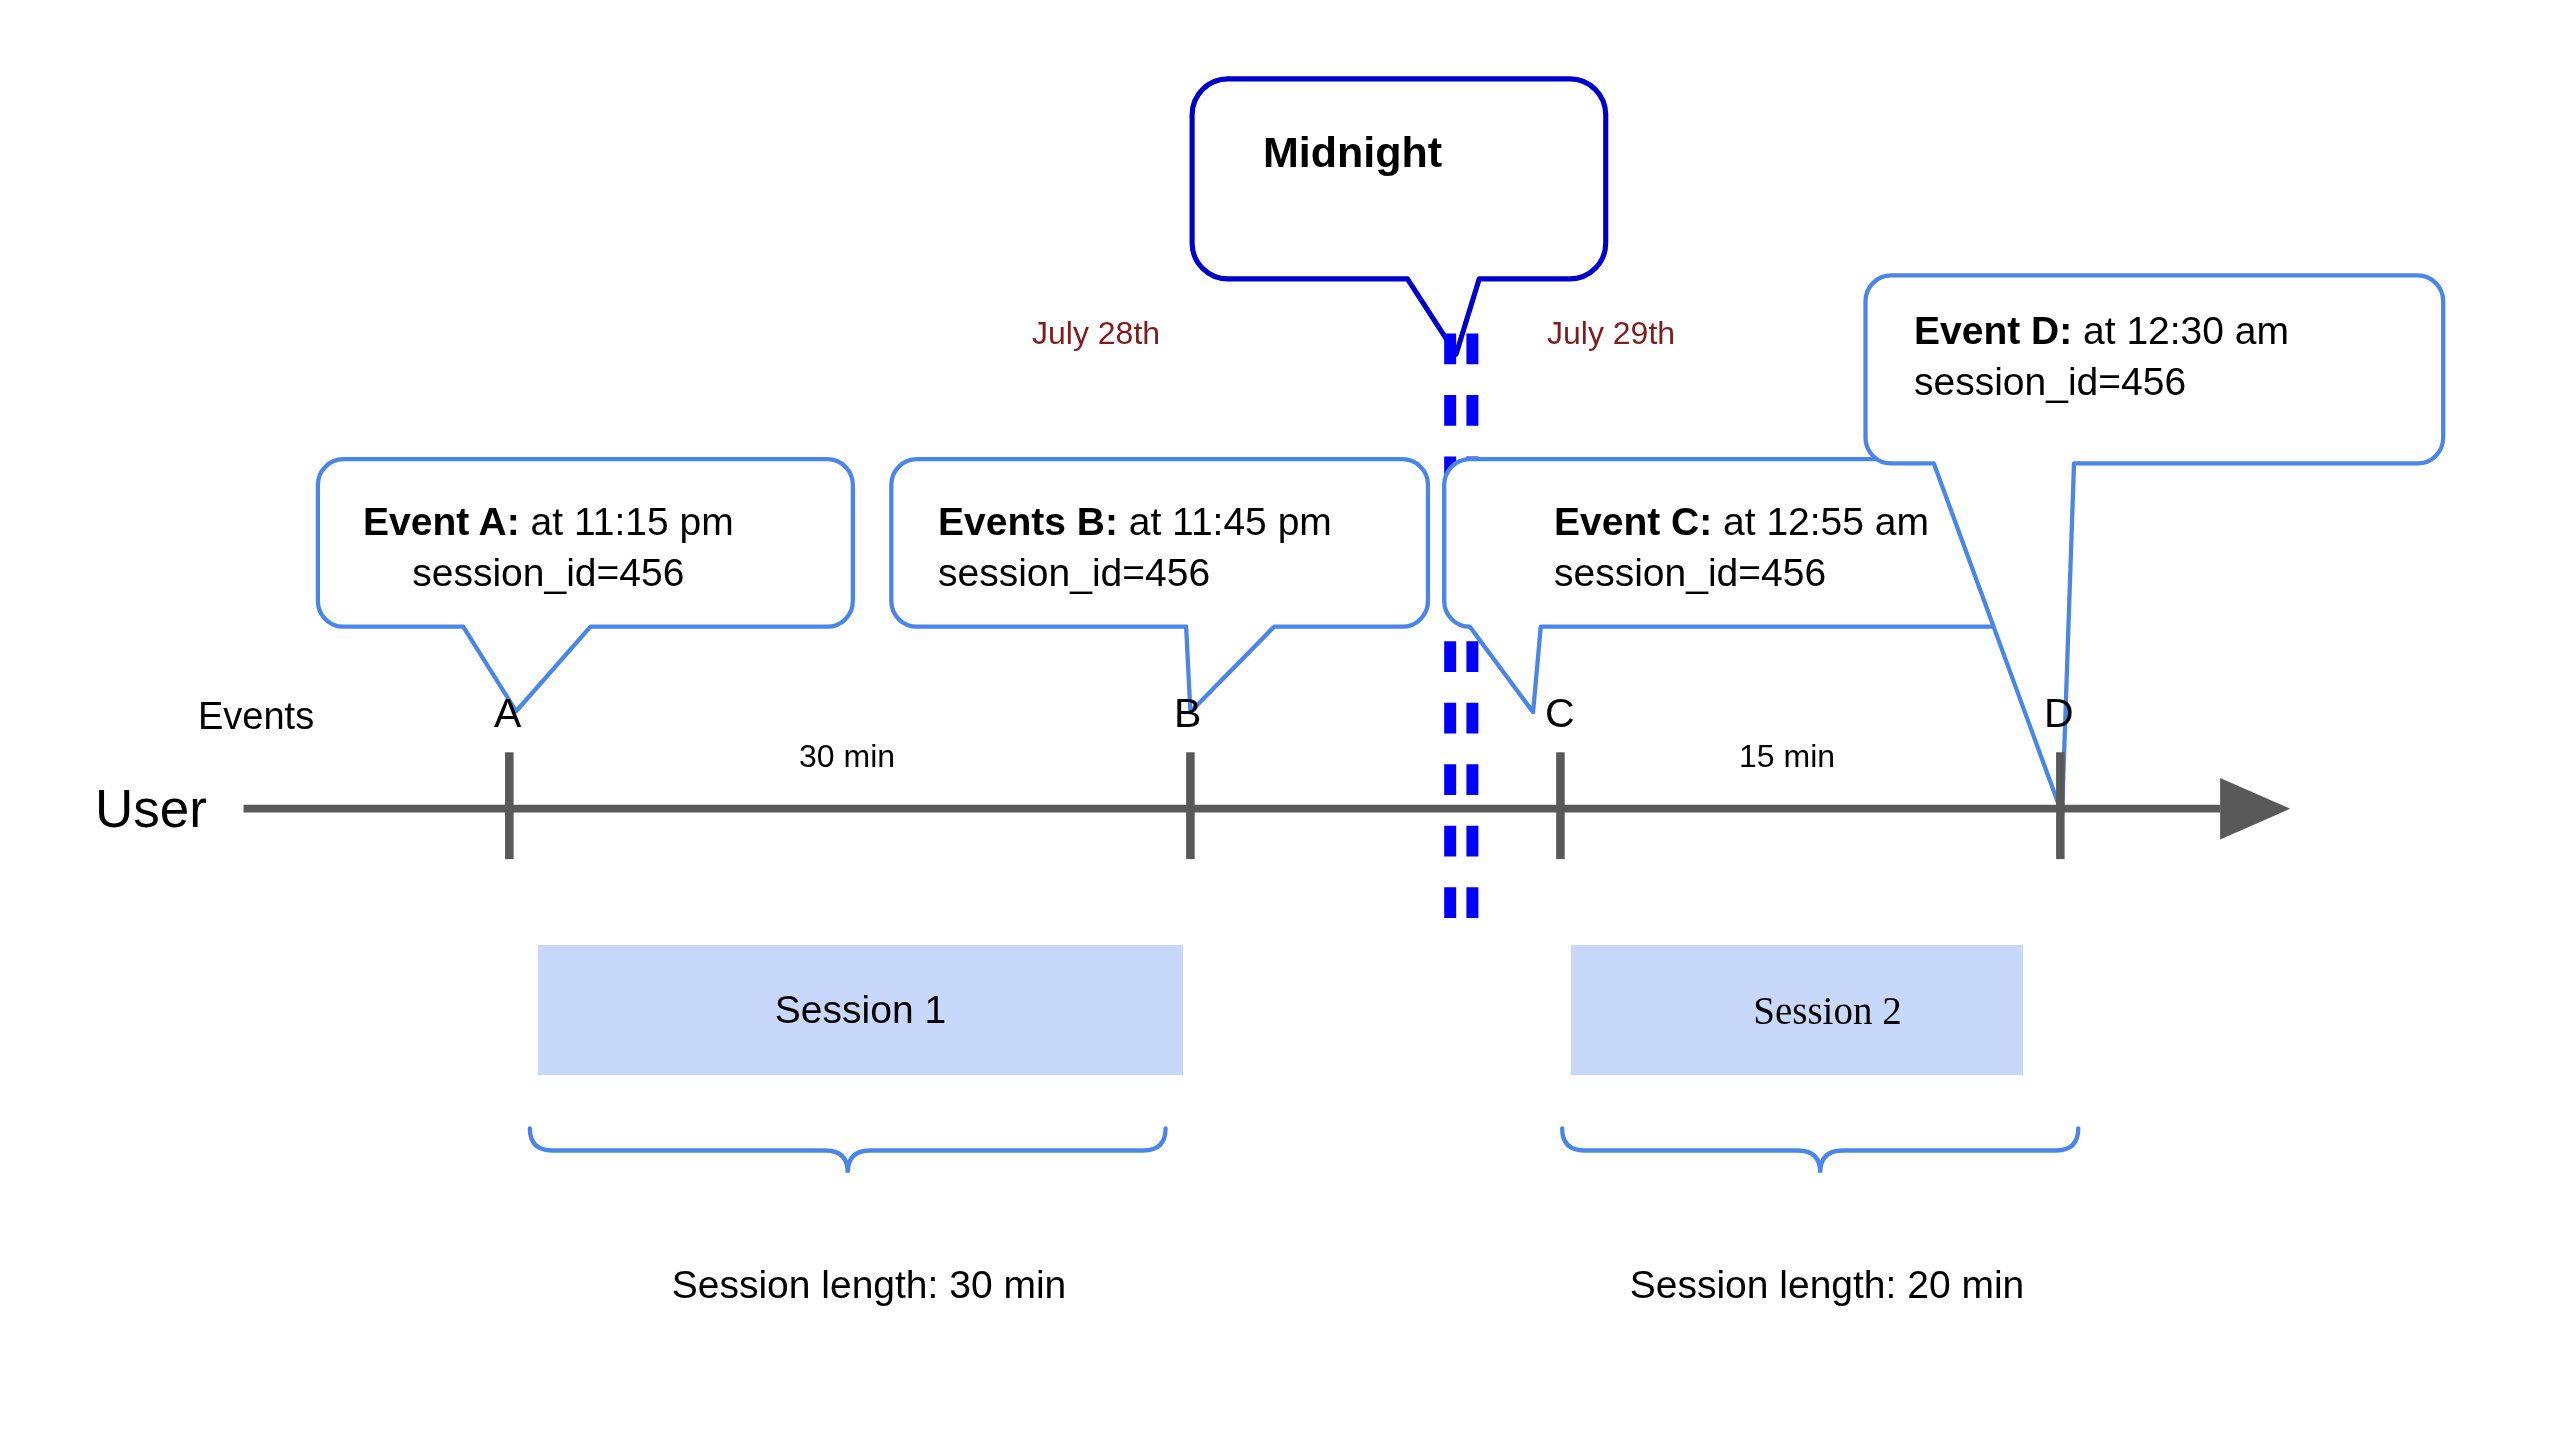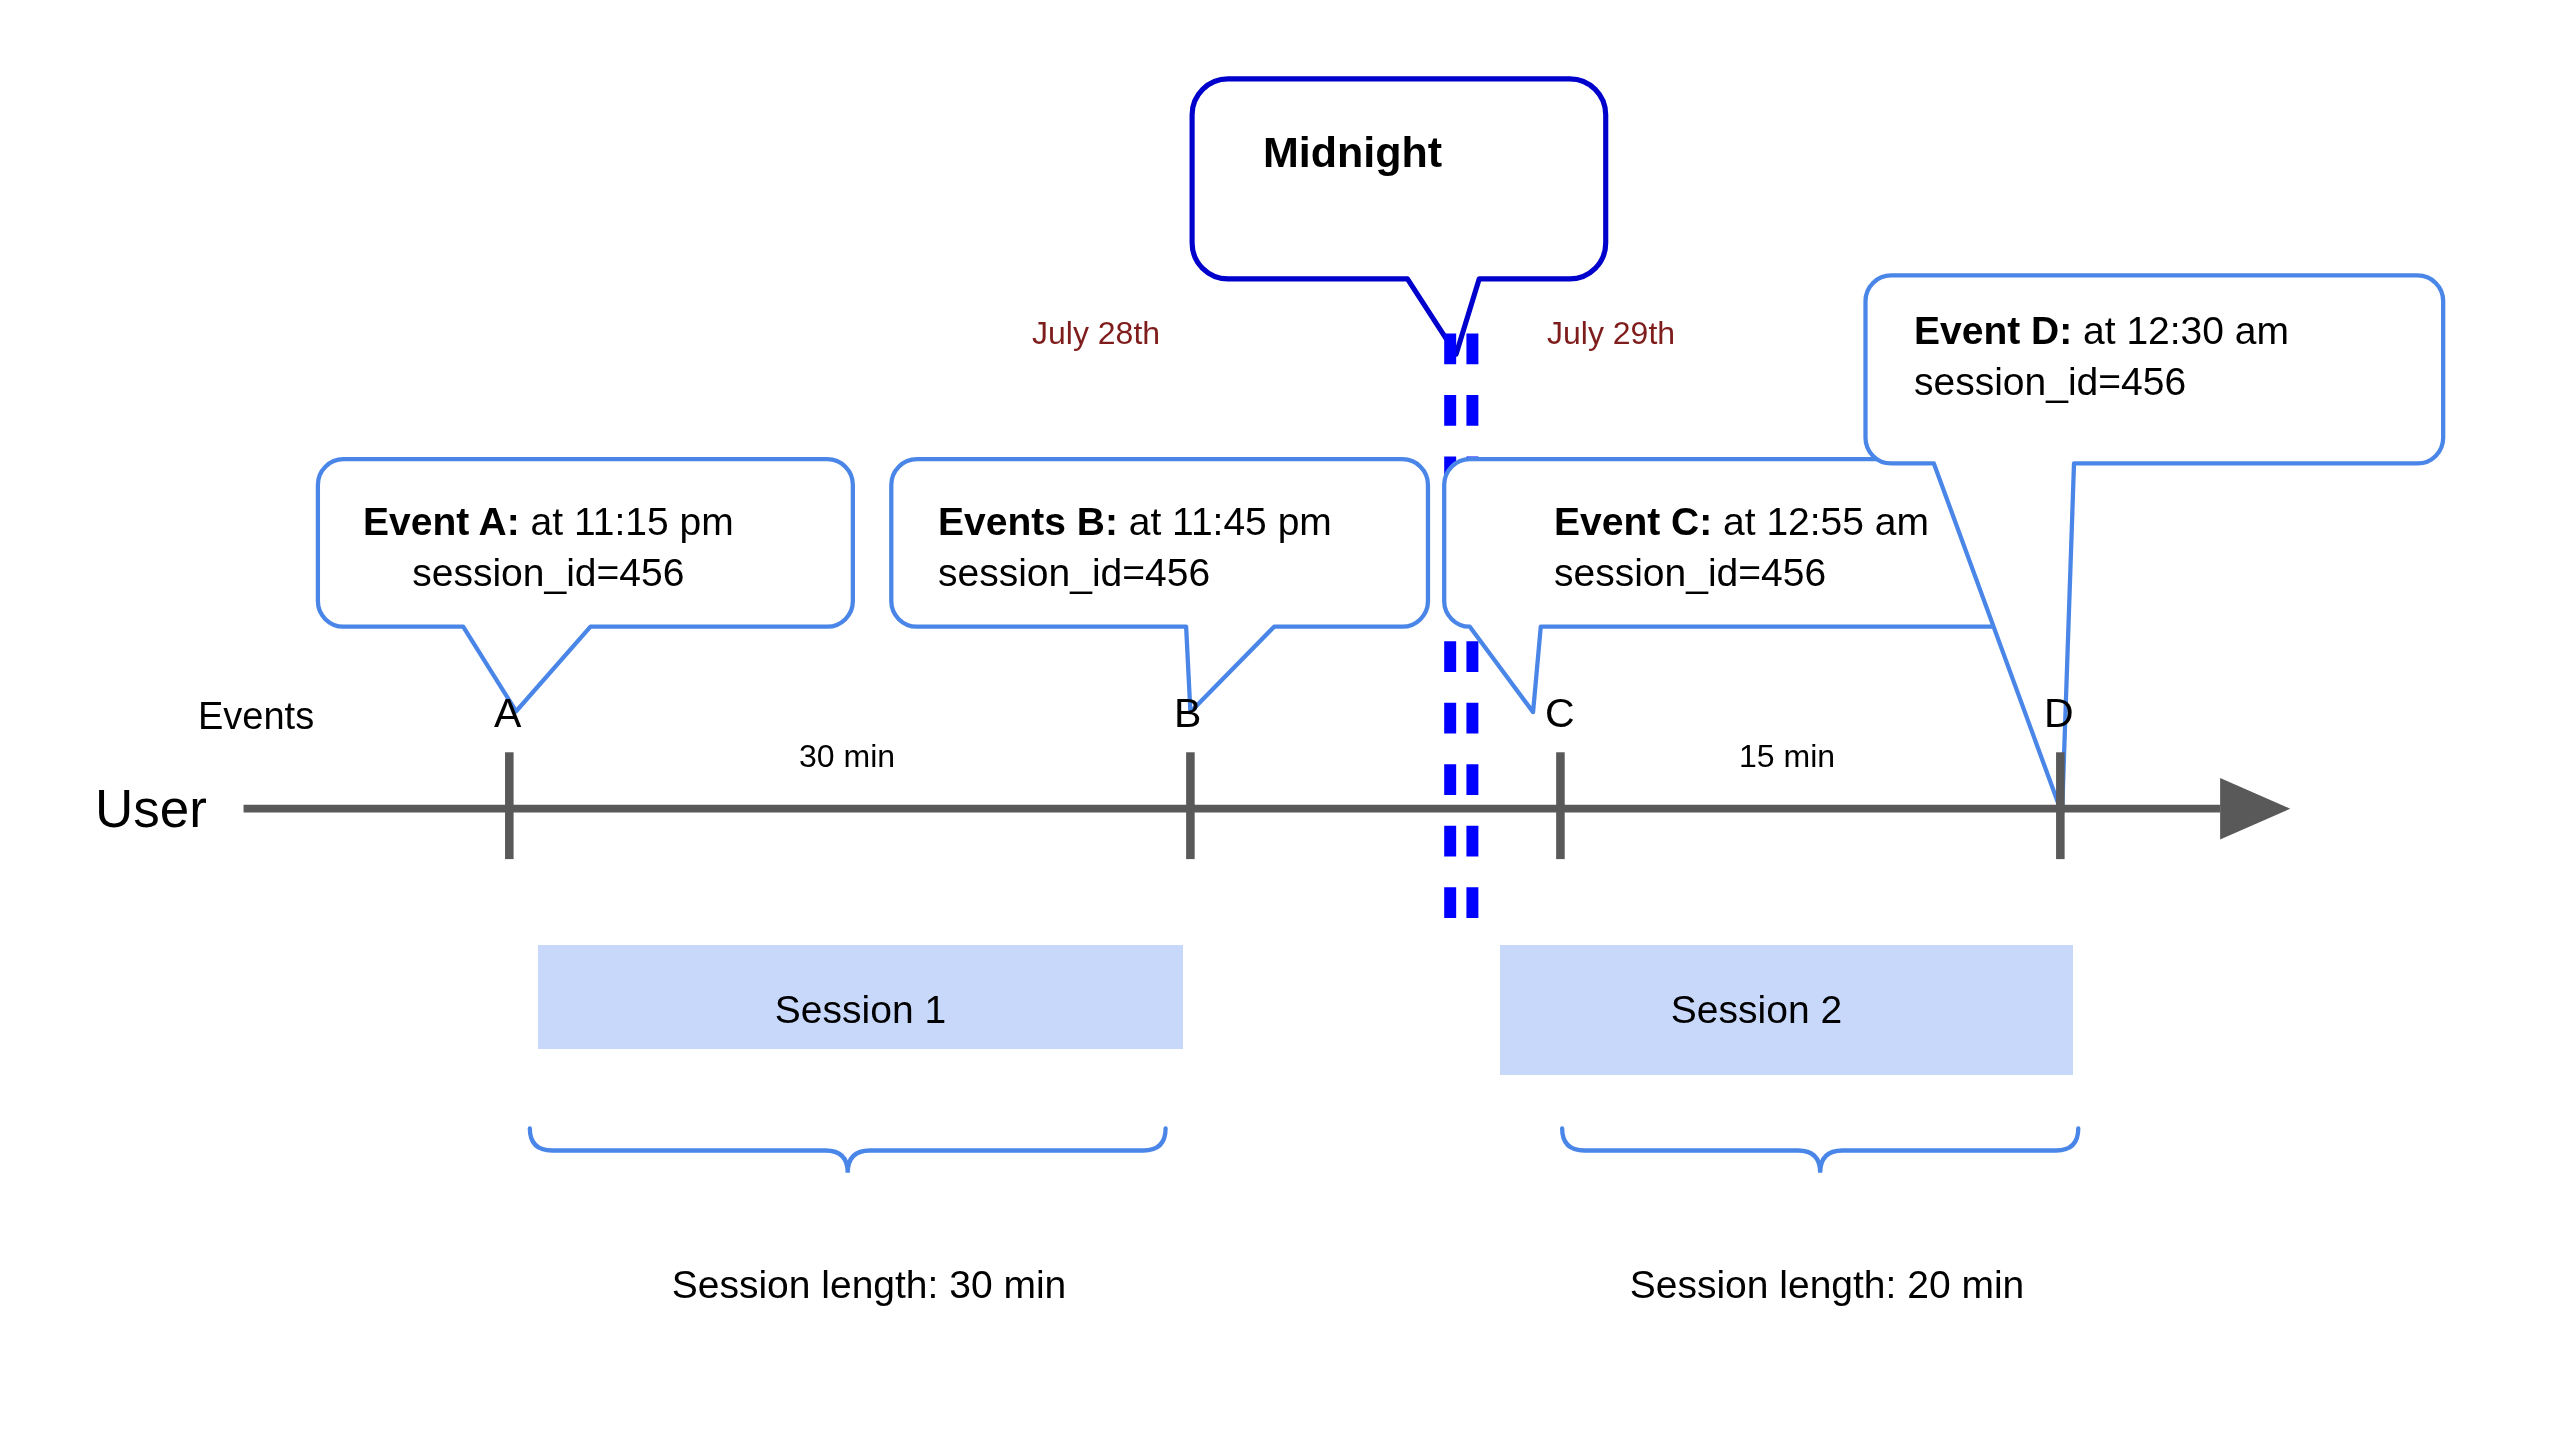--- a/index.html
+++ b/index.html
@@ -170,24 +170,24 @@
   <div class="txt axis-name" style="left:75px; top:778px;">User</div>
 
   <div class="txt marker-label" style="left:494px; top:689px;">A</div>
   <div class="txt marker-label" style="left:1174px; top:689px;">B</div>
   <div class="txt marker-label" style="left:1545px; top:689px;">C</div>
   <div class="txt marker-label" style="left:2044px; top:689px;">D</div>
 
   <div class="txt dur-label" style="left:799px; top:738px;">30 min</div>
   <div class="txt dur-label" style="left:1739px; top:738px;">15 min</div>
 
-  <div class="session-box" style="left:538px; top:945px; width:645px; height:104px;">
+  <div class="session-box" style="left:538px; top:945px; width:645px; height:130px;">
     <div class="session-label" style="left:0; top:43px; width:645px;">Session 1</div>
   </div>
-  <div class="session-box" style="left:1500px; top:945px; width:573px; height:130px;">
+  <div class="session-box" style="left:1571px; top:945px; width:452px; height:130px;font-family:Liberation Serif, serif;">
     <div class="session-label" style="left:0; top:43px; width:513px;">Session 2</div>
   </div>
 
   <div class="brace-caption" style="left:538px; top:1263px; width:662px;">Session length: 30 min</div>
   <div class="brace-caption" style="left:1562px; top:1263px; width:530px;">Session length: 20 min</div>
 
 </div>
 
 
 </body></html>

